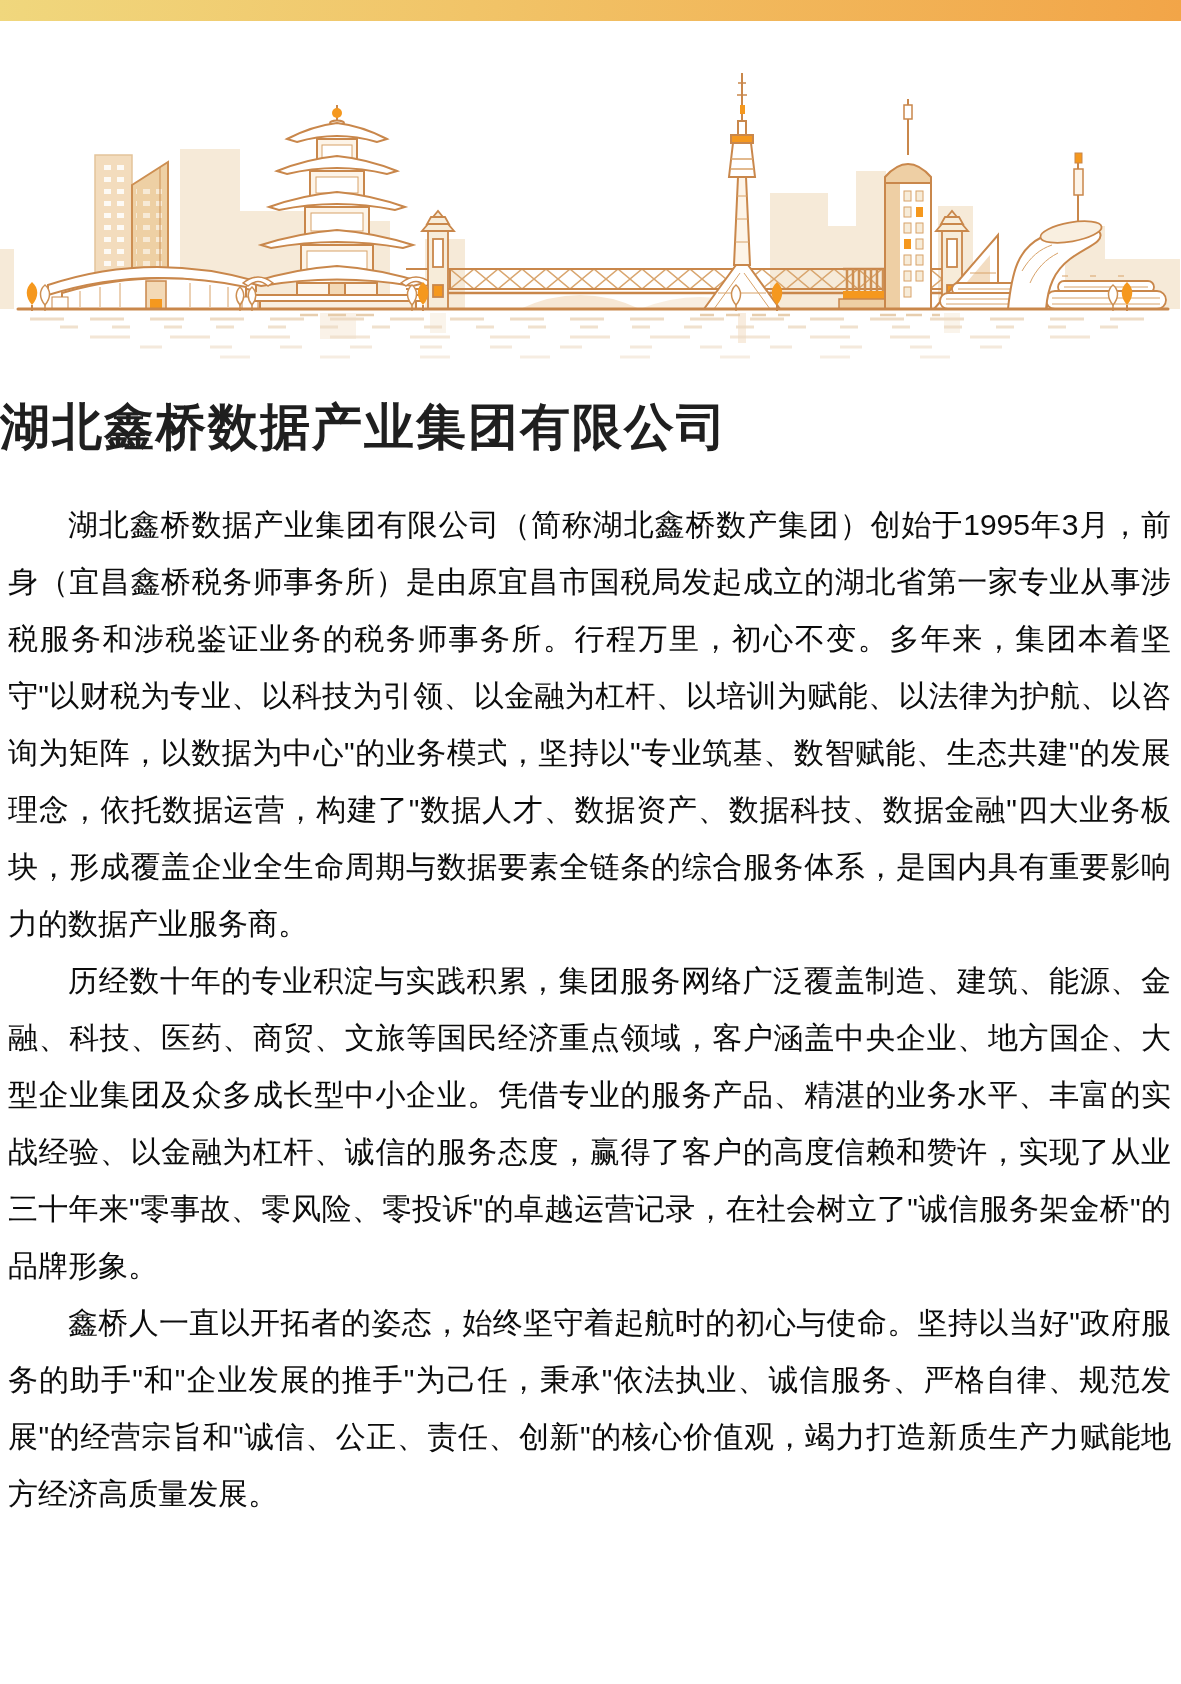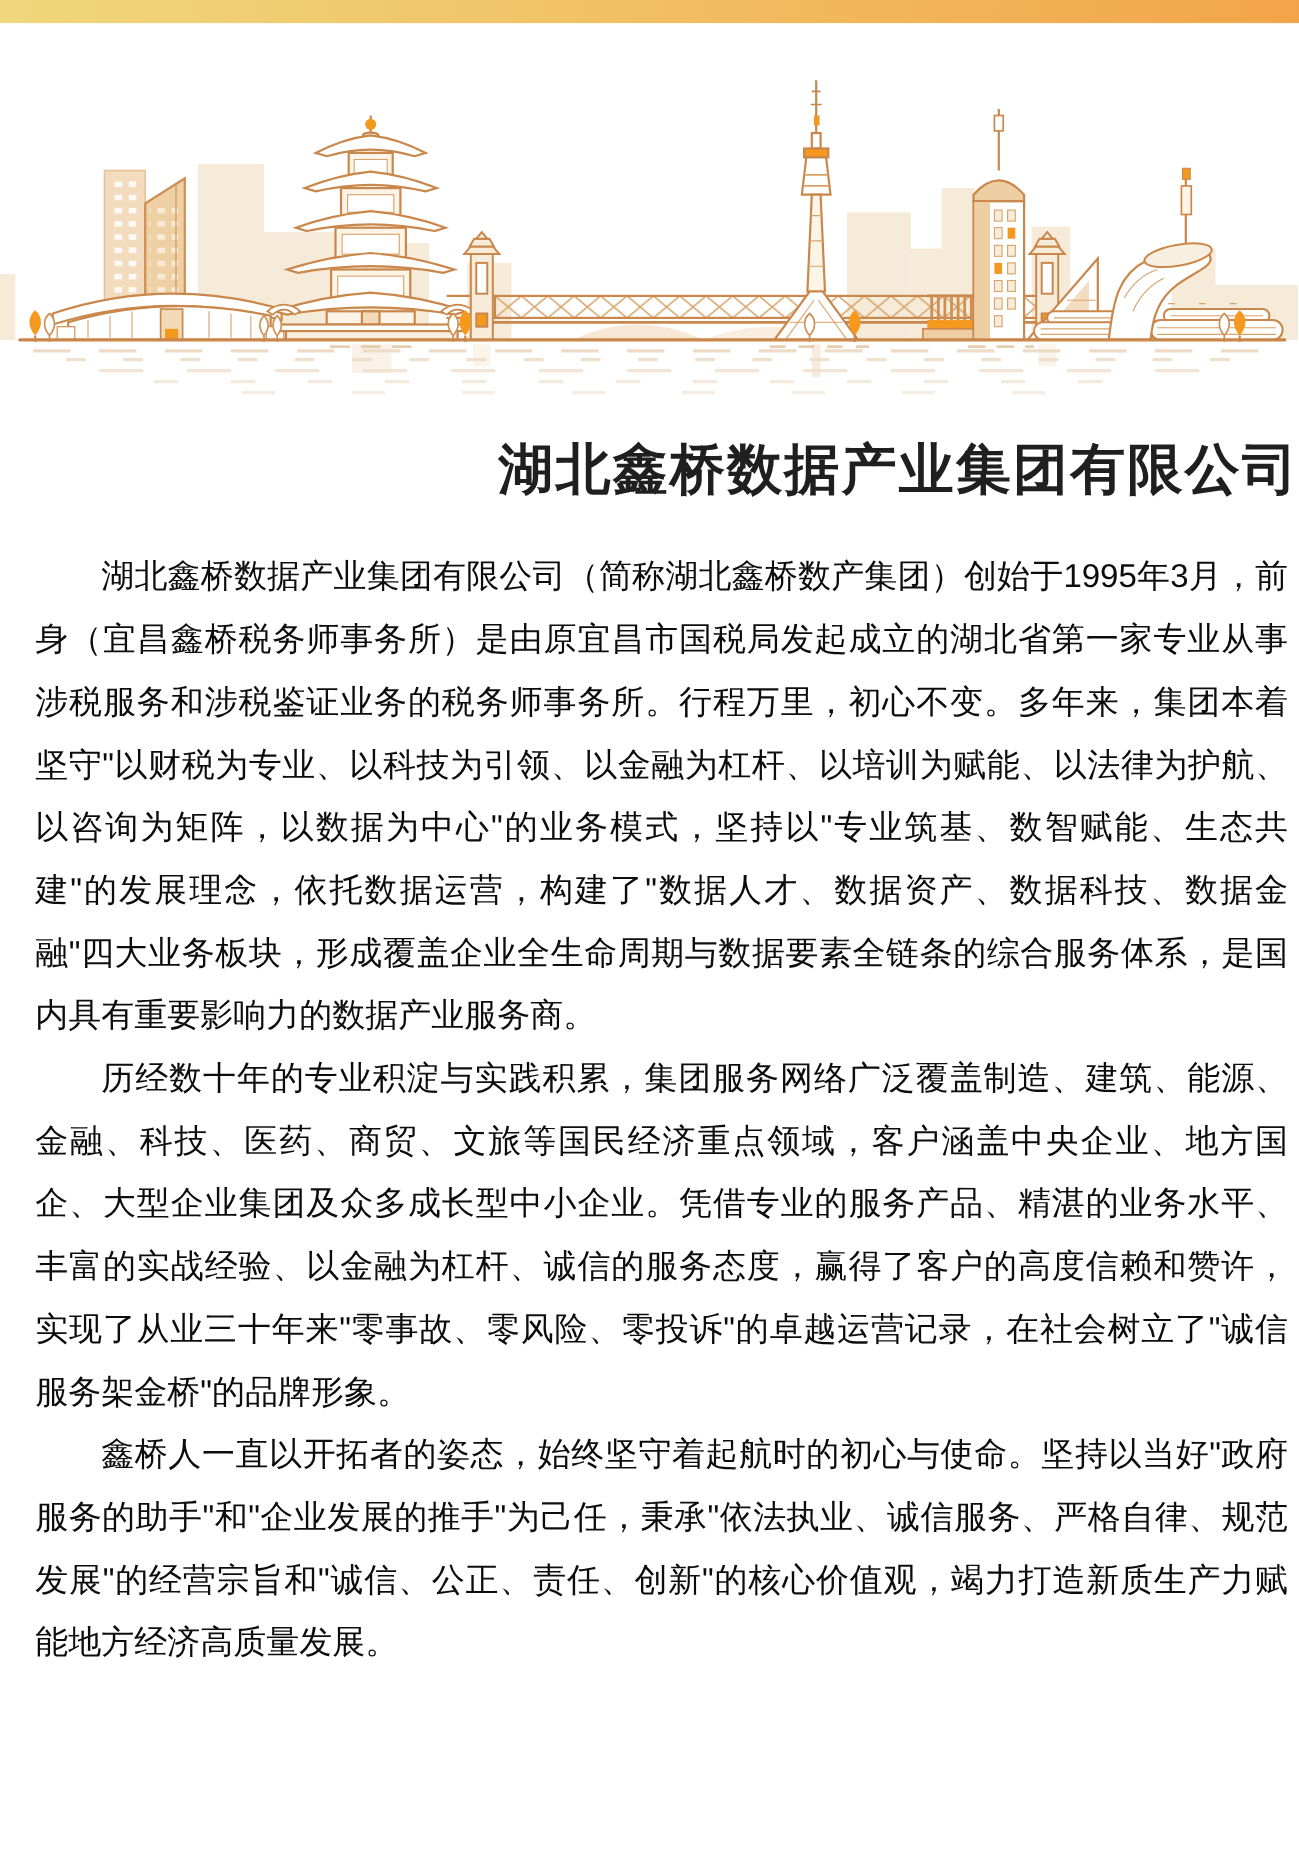--- a/index.html
+++ b/index.html
@@ -10,36 +10,35 @@
     overflow:hidden;
     position:relative;
   }
   .banner{
     width:1181px;height:21px;
     background:linear-gradient(96deg,#f0d77d 0%,#f1c468 40%,#f2a548 100%);
   }
   .skyline{display:block;width:1181px;height:345px;}
   .page-title{
     margin:30px 0 0 0;
-    text-align:right;
+    text-align:left;
     font-size:50px;
     line-height:62px;
     font-weight:bold;
     color:#1f1f1f;
     letter-spacing:2px;
   }
   .content{
     margin-top:38px;
     padding:0 10px 0 8px;
     font-size:30px;
     line-height:57px;
     color:#0c0c0c;
     text-align:justify;
     text-justify:inter-ideograph;
-    margin-left:24px;
   }
   .content p{margin:0;text-indent:2em;}
 </style>
 </head>
 <body>
 
 <div class="banner"></div>
 
 <svg class="skyline" viewBox="0 0 1181 345" aria-hidden="true">
   <defs>

